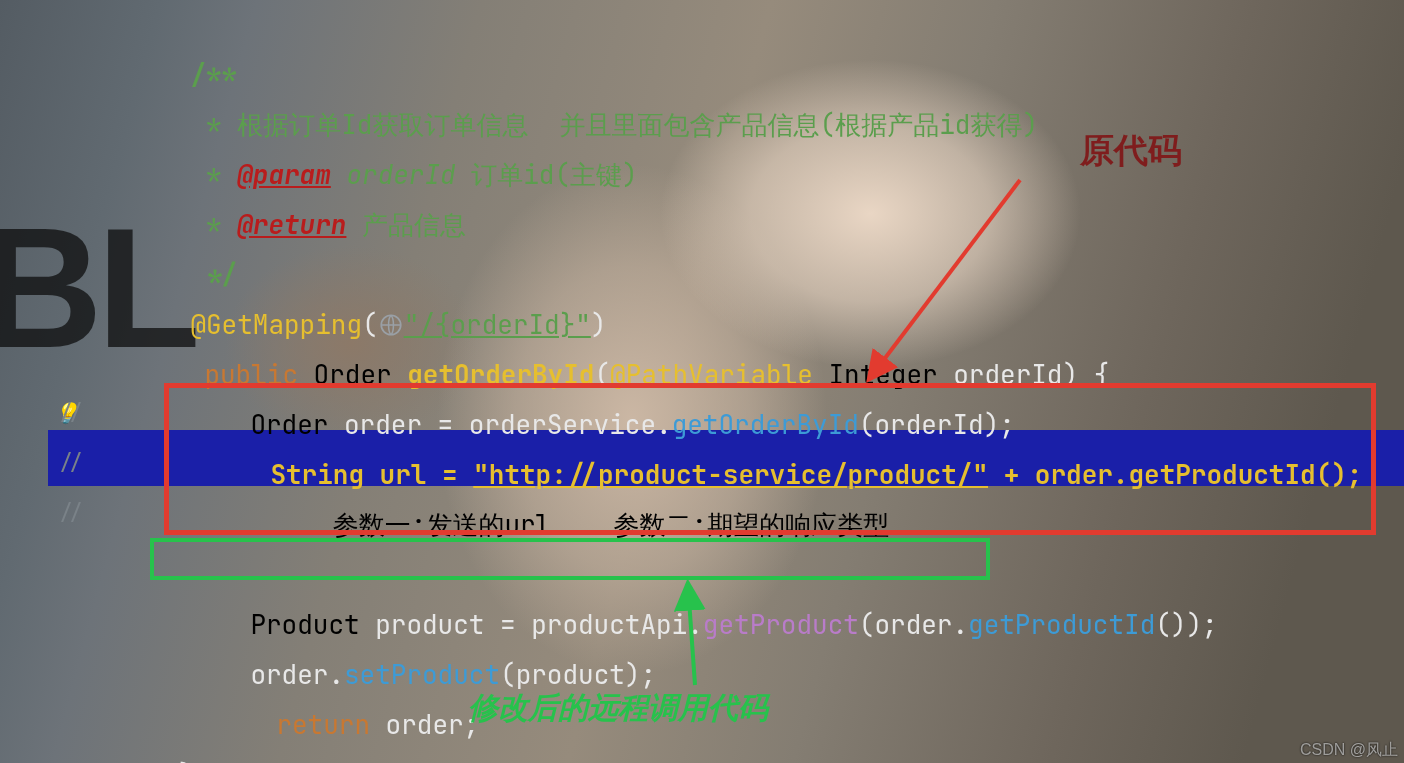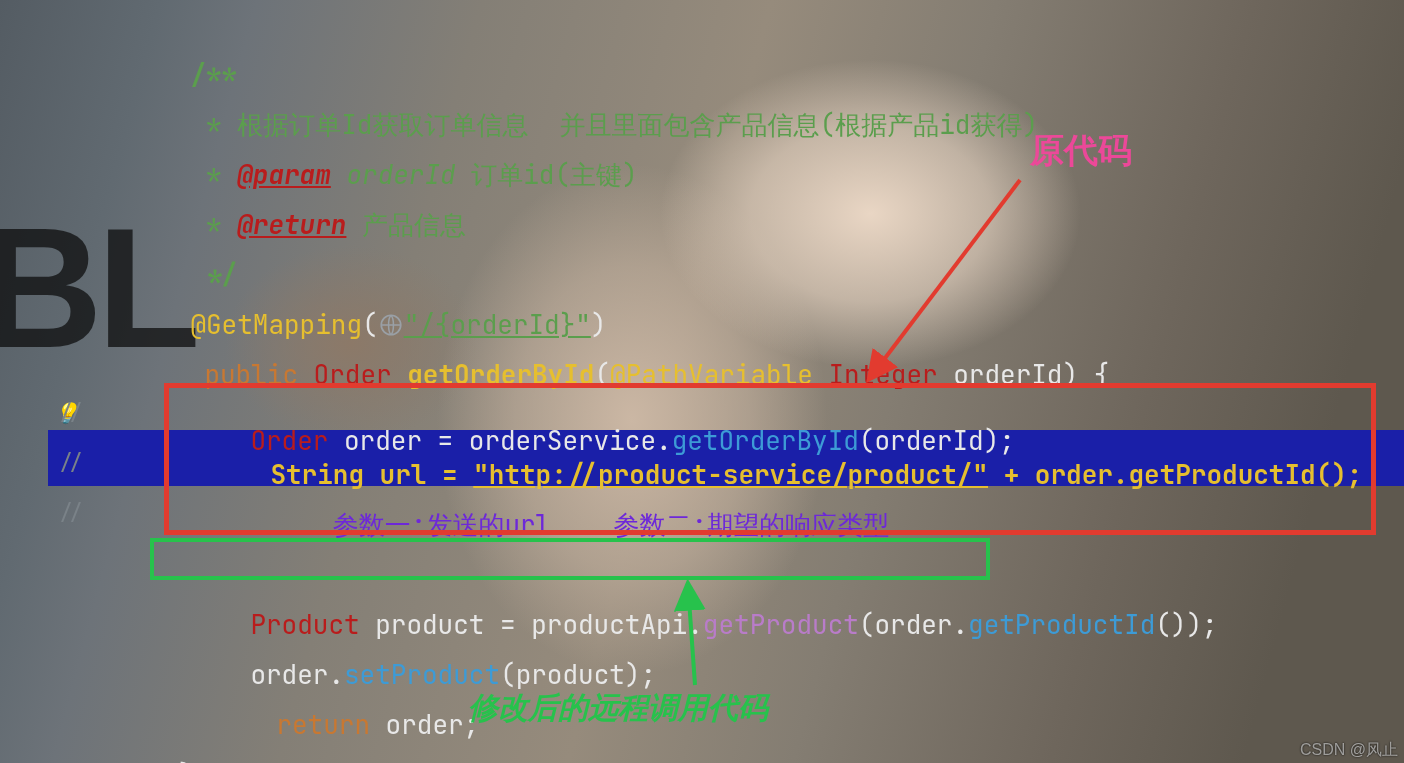--- a/index.html
+++ b/index.html
@@ -30,21 +30,21 @@
   }
   .row{position:absolute;left:0;right:0;height:50px;}
   
   .cGreen{color:#5b9e4d;}
   .cGreenB{color:#5b9e4d;font-weight:bold;}
   .cGreenU{color:#b91c1c;font-weight:bold;font-style:italic;text-decoration:underline;}
   .cGreenI{color:#5b9e4d;font-style:italic;}
   .cYellow{color:#e6bf2f;font-weight:bold;}
   .cYellowU{color:#e6bf2f;font-weight:bold;text-decoration:underline;}
   .cOrange{color:#c87832;margin-left:26px;}
-  .cType{color:#b91c1c;}       
+  .cType{color:#000000;}       
   .cWhite{color:#e8e8e8;}
   .cPurple{color:#b97cc9;}
   .cCall{color:#3d9bd6;}       
   .cYellowAnn{color:#e6bf2f;}
   .underline-link{text-decoration:underline;}
   .indent1{padding-left:80px;}
   .indent2{padding-left:140px;}
   .indent3{padding-left:200px;}
   
   .hl-line{
@@ -57,21 +57,21 @@
     border:5px solid #e23b2f;box-sizing:border-box;
   }
   
   .green-box{
     position:absolute;left:150px;top:538px;width:840px;height:42px;
     border:4px solid #27c24c;box-sizing:border-box;
   }
   
   svg.overlay{position:absolute;inset:0;pointer-events:none;}
   .annot-red{
-    position:absolute;left:1030px;top:128px;font-size:34px;color:#ec4899;font-weight:bold;font-family:"Microsoft YaHei","PingFang SC",sans-serif;
+    position:absolute;left:1080px;top:128px;font-size:34px;color:#7f1d1d;font-weight:bold;font-family:"Microsoft YaHei","PingFang SC",sans-serif;
   }
   .annot-green{
     position:absolute;left:468px;top:688px;font-size:30px;color:#27c24c;font-weight:bold;font-family:"Microsoft YaHei","PingFang SC",sans-serif;font-style:italic;
   }
   .watermark{
     position:absolute;right:6px;bottom:2px;font-size:16px;color:rgba(255,255,255,0.55);font-family:sans-serif;text-shadow:0 0 2px #000;
   }
   .globe-icon{
     display:inline-block;width:26px;height:26px;vertical-align:-4px;
   }
@@ -121,32 +121,32 @@
           <path d="M3 12h18M12 3c3 3 3 15 0 18M12 3c-3 3-3 15 0 18" stroke="#9aa0a6" stroke-width="1.4" fill="none"></path>
         </svg></span><span class="cGreen underline-link">"/{orderId}"</span><span class="cWhite">)</span>
   </div>
 
   
   <div class="row" style="top:300px;padding-left:68px">
     <span class="cOrange">public </span><span class="cType">Order </span><span class="cYellow">getOrderById</span><span class="cWhite">(</span><span class="cYellowAnn">@PathVariable </span><span class="cType">Integer </span><span class="cWhite">orderId</span><span class="cWhite">) {</span>
   </div>
 
   
-  <div class="row indent2" style="top:366px">
+  <div class="row indent2" style="top:350px">
     <span class="cType">Order </span><span class="cWhite">order = orderService.</span><span class="cCall">getOrderById</span><span class="cWhite">(orderId);</span>
   </div>
 
   
   <div class="row indent3" style="top:400px;left:-40px">
     <span class="cYellow">String url = </span><span class="cYellowU">"http://product-service/product/"</span><span class="cYellow"> + order.getProductId();</span>
   </div>
 
   
   <div class="row indent3" style="top:450px;left:-40px">
-    <span class="cWhite" style="color:#6d28d9">    参数一:发送的url    参数二:期望的响应类型</span>
+    <span class="cWhite" style="color:#000000">    参数一:发送的url    参数二:期望的响应类型</span>
   </div>
 
   
 
   
   <div class="row indent2" style="top:550px">
     <span class="cType">Product </span><span class="cWhite">product = productApi.</span><span class="cPurple">getProduct</span><span class="cWhite">(order.</span><span class="cCall">getProductId</span><span class="cWhite">());</span>
   </div>
 
   

